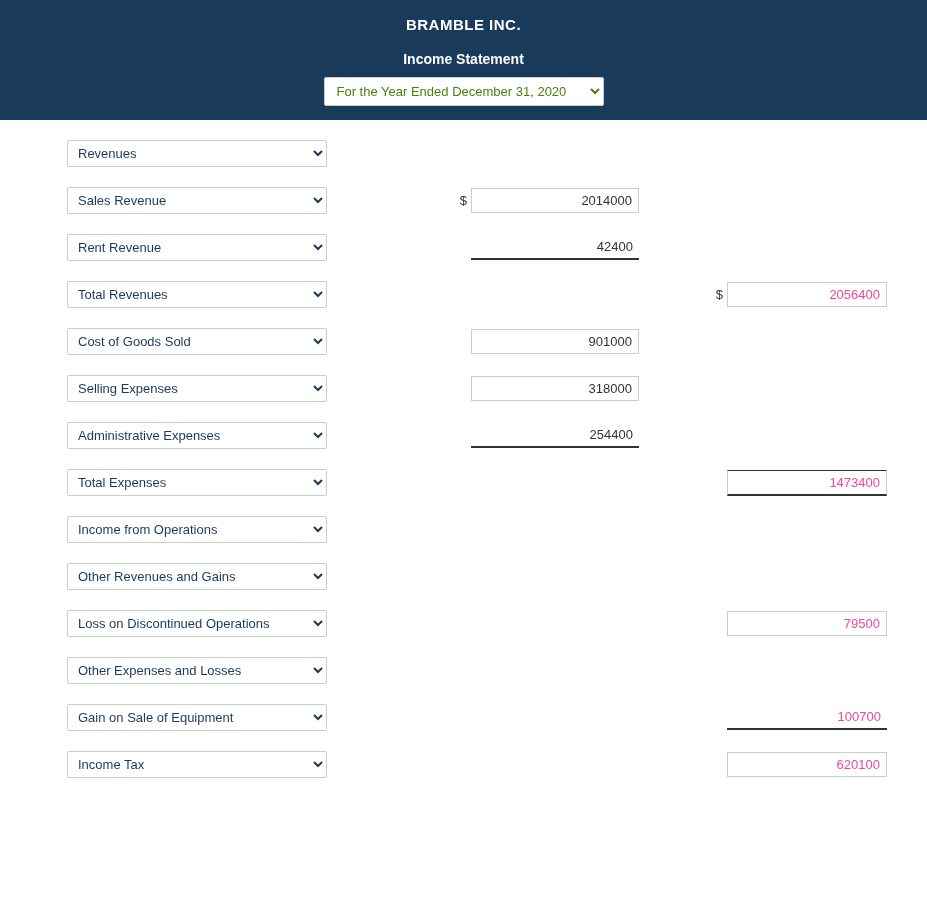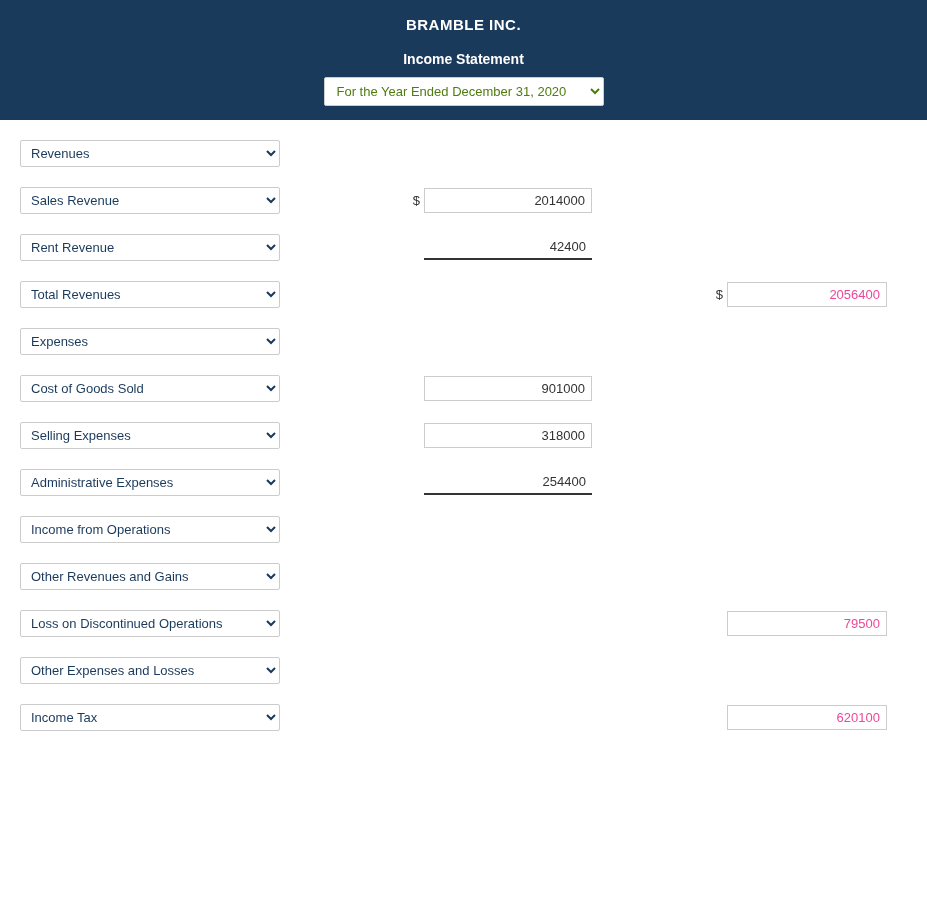--- a/index.html
+++ b/index.html
@@ -43,20 +43,21 @@
       min-width: 280px;
     }
     .content {
       padding: 10px 20px;
     }
     .row {
       display: flex;
       align-items: center;
       margin-bottom: 0;
       padding: 10px 0;
+      margin-left: 47px;
     }
     .select-cell {
       width: 370px;
       flex-shrink: 0;
     }
     .select-cell select {
       width: 260px;
       padding: 4px 6px;
       font-size: 13px;
       border: 1px solid #ccc;
@@ -176,28 +177,20 @@
         <option>Total Revenues</option>
       </select>
     </div>
     <div class="spacer"></div>
     <div class="dollar-label2">$</div>
     <div class="input-col2">
       <input type="text" value="2056400" style="">
     </div>
   </div>
 
-  <div class="row">
-    <div class="select-cell">
-      <select>
-        <option>Expenses</option>
-      </select>
-    </div>
-    <div class="spacer"></div>
-  </div>
 
   <div class="row">
     <div class="select-cell">
       <select>
         <option>Cost of Goods Sold</option>
       </select>
     </div>
     <div class="dollar-label"></div>
     <div class="input-col1">
       <input type="text" value="901000" style="">
@@ -224,20 +217,32 @@
         <option>Administrative Expenses</option>
       </select>
     </div>
     <div class="dollar-label"></div>
     <div class="input-col1 underline">
       <input type="text" value="254400" style="">
     </div>
     <div class="spacer"></div>
   </div>
 
+  <div class="row">
+    <div class="select-cell">
+      <select>
+        <option>Total Expenses</option>
+      </select>
+    </div>
+    <div class="spacer"></div>
+    <div class="dollar-label2"></div>
+    <div class="input-col2 total-underline">
+      <input type="text" value="1473400" style="border-top: 1px solid rgb(51, 51, 51); border-bottom: 2px solid rgb(51, 51, 51);">
+    </div>
+  </div>
 
   <div class="row">
     <div class="select-cell">
       <select>
         <option>Income from Operations</option>
       </select>
     </div>
     <div class="spacer"></div>
     <div class="dollar-label2"></div>
   </div>
@@ -266,20 +271,32 @@
 
   <div class="row">
     <div class="select-cell">
       <select>
         <option>Other Expenses and Losses</option>
       </select>
     </div>
     <div class="spacer"></div>
   </div>
 
+  <div class="row">
+    <div class="select-cell">
+      <select>
+        <option>Gain on Sale of Equipment</option>
+      </select>
+    </div>
+    <div class="spacer"></div>
+    <div class="dollar-label2"></div>
+    <div class="input-col2 underline">
+      <input type="text" value="100700" style="">
+    </div>
+  </div>
 
   <div class="row">
     <div class="select-cell">
       <select>
         <option>Income Tax</option>
       </select>
     </div>
     <div class="spacer"></div>
     <div class="dollar-label2"></div>
     <div class="input-col2">

